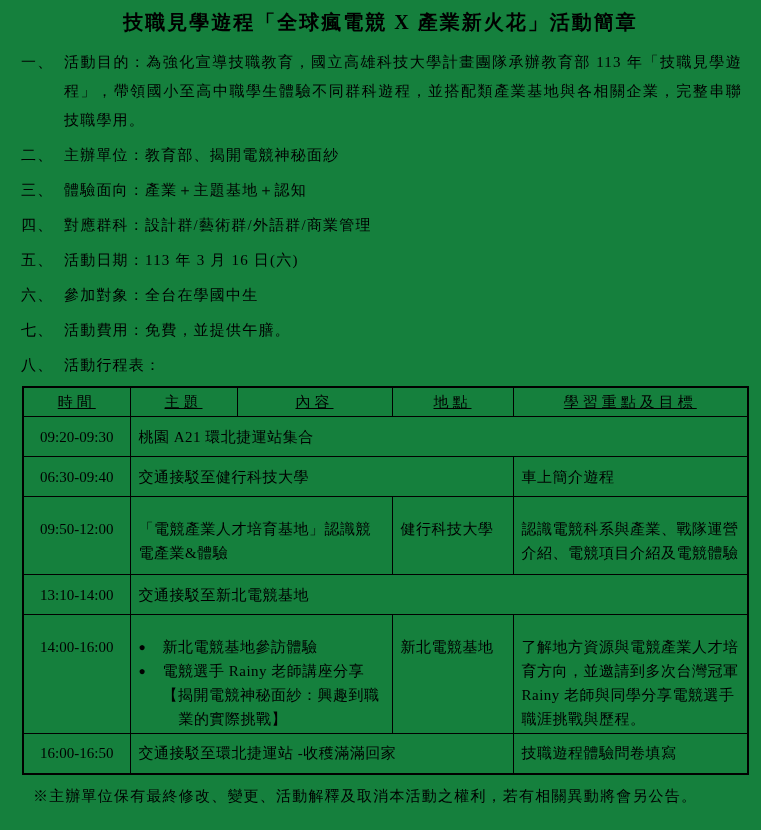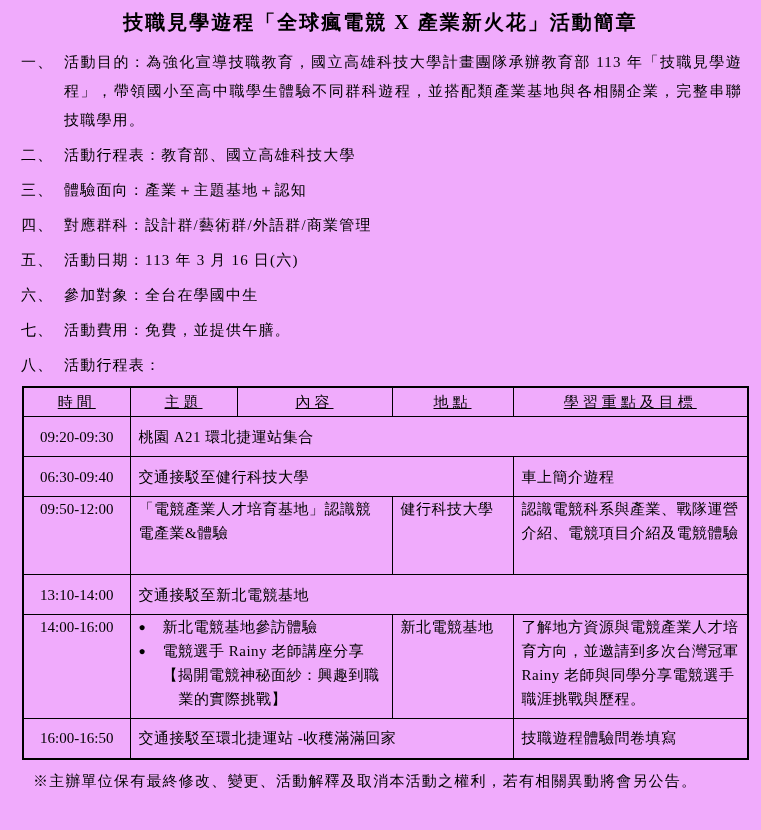--- a/index.html
+++ b/index.html
@@ -7,21 +7,21 @@
     padding: 0;
     background: #ffffff;
     color: #000000;
     font-family: "Liberation Serif", "DejaVu Serif", serif;
   }
   .page {
     position: relative;
     width: 761px;
     height: 830px;
     overflow: hidden;
-    background: #f0abfc;
+    background: #15803d;
   }
   .doc-title {
     margin: 9px 0 13px 0;
     text-align: center;
     font-size: 20px;
     font-weight: bold;
     letter-spacing: 2px;
     line-height: 26px;
   }
   .info-list {
@@ -73,21 +73,21 @@
     text-align: center;
     padding: 2px 2px;
     letter-spacing: 0;
     margin-top: 7px;
   }
   .schedule tr.h40  { height: 40px; }
   .schedule tr.h78  { height: 78px; }
   .schedule tr.h104 { height: 104px; }
   .schedule tr.vtop td {
     vertical-align: top;
-    padding-top: 0;
+    padding-top: 20px;
   }
   .brow {
     display: flex;
   }
   .brow .bullet {
     flex: 0 0 24px;
     font-size: 12px;
   }
   .bnote {
     padding-left: 16px;
@@ -107,21 +107,21 @@
 
   <h1 class="doc-title">技職見學遊程「全球瘋電競 X 產業新火花」活動簡章</h1>
 
   <div class="info-list">
     <div class="info-item">
       <span class="marker">一、</span>
       <div class="itext">活動目的：為強化宣導技職教育，國立高雄科技大學計畫團隊承辦教育部 113 年「技職見學遊程」，帶領國小至高中職學生體驗不同群科遊程，並搭配類產業基地與各相關企業，完整串聯技職學用。</div>
     </div>
     <div class="info-item">
       <span class="marker">二、</span>
-      <div class="itext">活動行程表：教育部、國立高雄科技大學</div>
+      <div class="itext">主辦單位：教育部、揭開電競神秘面紗</div>
     </div>
     <div class="info-item">
       <span class="marker">三、</span>
       <div class="itext">體驗面向：產業＋主題基地＋認知</div>
     </div>
     <div class="info-item">
       <span class="marker">四、</span>
       <div class="itext">對應群科：設計群/藝術群/外語群/商業管理</div>
     </div>
     <div class="info-item">

